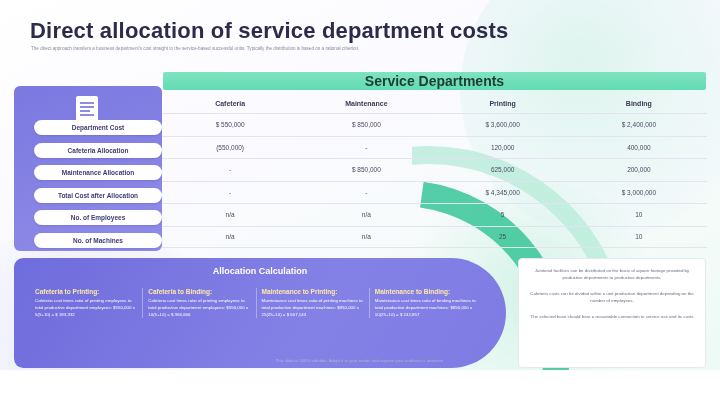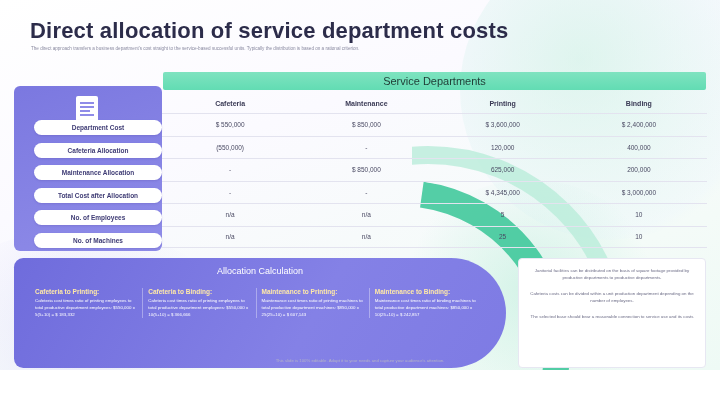--- a/index.html
+++ b/index.html
@@ -86,21 +86,21 @@
 
   
   .table {
     position: absolute; left: 162px; top: 72px;
     width: 545px;
   }
   .thead-group { display: flex; }
   .grp {
     flex: 1; height: 18px; margin: 0 1px;
     display: flex; align-items: center; justify-content: center;
-    font-size: 11px; font-weight: normal; color: #1f3c35;
+    font-size: 14px; font-weight: bold; color: #1f3c35;
     background: linear-gradient(180deg,#7fe3c0,#62dcb3);
     border-radius: 2px;
   }
   .thead-sub { display: flex; margin-top: 3px; }
   .sub {
     flex: 1; height: 20px;
     display: flex; align-items: center; justify-content: center;
     font-size: 7px; font-weight: bold; color: #3a3a55;
   }
   .trow { display: flex; height: 22.5px; align-items: center; border-top: 1px solid #e3e3ef; }
@@ -112,21 +112,21 @@
 
   
   .alloc {
     position: absolute; left: 14px; top: 258px;
     width: 492px; height: 110px;
     background: linear-gradient(120deg,#6f6cdc 0%, #8481e6 60%, #7e7be4 100%);
     border-radius: 10px 60px 60px 10px;
   }
   .alloc-title {
     position: absolute; left: 0; right: 0; top: 8px;
-    text-align: center; font-size: 9px; font-weight: normal; color: #ffffff;
+    text-align: center; font-size: 9px; font-weight: bold; color: #ffffff;
   }
   .alloc-cols {
     position: absolute; left: 16px; top: 30px; right: 24px;
     display: flex;
   }
   .acol {
     flex: 1; padding: 0 5px;
     border-left: 1px solid rgba(255,255,255,.35);
   }
   .acol:first-child { border-left: none; }

